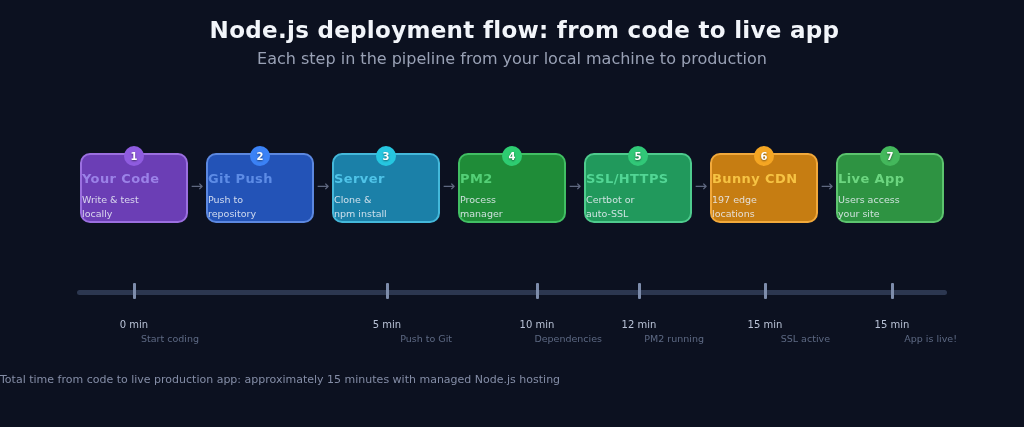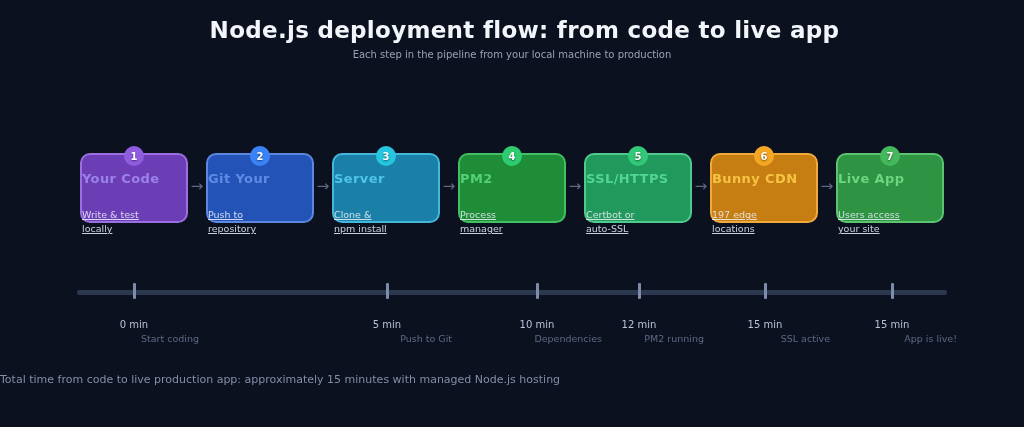--- a/index.html
+++ b/index.html
@@ -14,21 +14,21 @@
     overflow:hidden;
   }
   
   .header{position:absolute;top:0;left:0;width:100%;text-align:center;}
   .page-title{
     margin-top:17px;
     font-size:23px;font-weight:bold;color:#f2f5fa;letter-spacing:.3px;padding-left:25px;
   }
   .page-subtitle{
     margin-top:6px;
-    font-size:10px;color:#99a1b5;
+    font-size:16px;color:#99a1b5;
   }
   
   .flow{
     position:absolute;top:146px;left:0;width:100%;
     display:flex;justify-content:center;align-items:flex-start;
   }
   .step{position:relative;width:108px;flex:0 0 auto;}
   .badge{
     position:absolute;top:0;left:50%;transform:translateX(-50%);
     width:20px;height:20px;border-radius:50%;
@@ -44,25 +44,24 @@
     border:2px solid var(--border,#666);
     border-radius:10px;
     padding-top:16px;
     text-align:left;
   }
   .step-title{
     font-size:13px;font-weight:bold;letter-spacing:.4px;
     color:var(--title,#ddd);
   }
   .step-desc{
-    margin-top:22px;
+    margin-top:7px;
     font-size:9.5px;line-height:1.5;
     color:rgba(235,240,248,.85);
     white-space:pre-line;
-    text-decoration:underline;
   }
   .arrow{
     flex:0 0 auto;width:18px;margin-top:33px;
     text-align:center;color:#5f6880;font-size:15px;line-height:1;
     user-select:none;
   }
   
   .timeline{position:absolute;left:77px;top:283px;width:870px;height:55px;}
   .tl-bar{
     position:absolute;left:0;top:7px;width:100%;height:5px;
@@ -99,21 +98,21 @@
         <div class="step-title">Your Code</div>
         <div class="step-desc">Write &amp; test
 locally</div>
       </div>
     </div>
     <div class="arrow">→</div>
 
     <div class="step" style="--fill: #2353b7; --border: #5c88e0; --badge: #3b82f6; --title: #5d8ce6;">
       <div class="badge">2</div>
       <div class="card">
-        <div class="step-title">Git Your</div>
+        <div class="step-title">Git Push</div>
         <div class="step-desc">Push to
 repository</div>
       </div>
     </div>
     <div class="arrow">→</div>
 
     <div class="step" style="--fill: #1b80a8; --border: #44b8da; --badge: #26c6e0; --title: #4fc3e8;">
       <div class="badge">3</div>
       <div class="card">
         <div class="step-title">Server</div>

